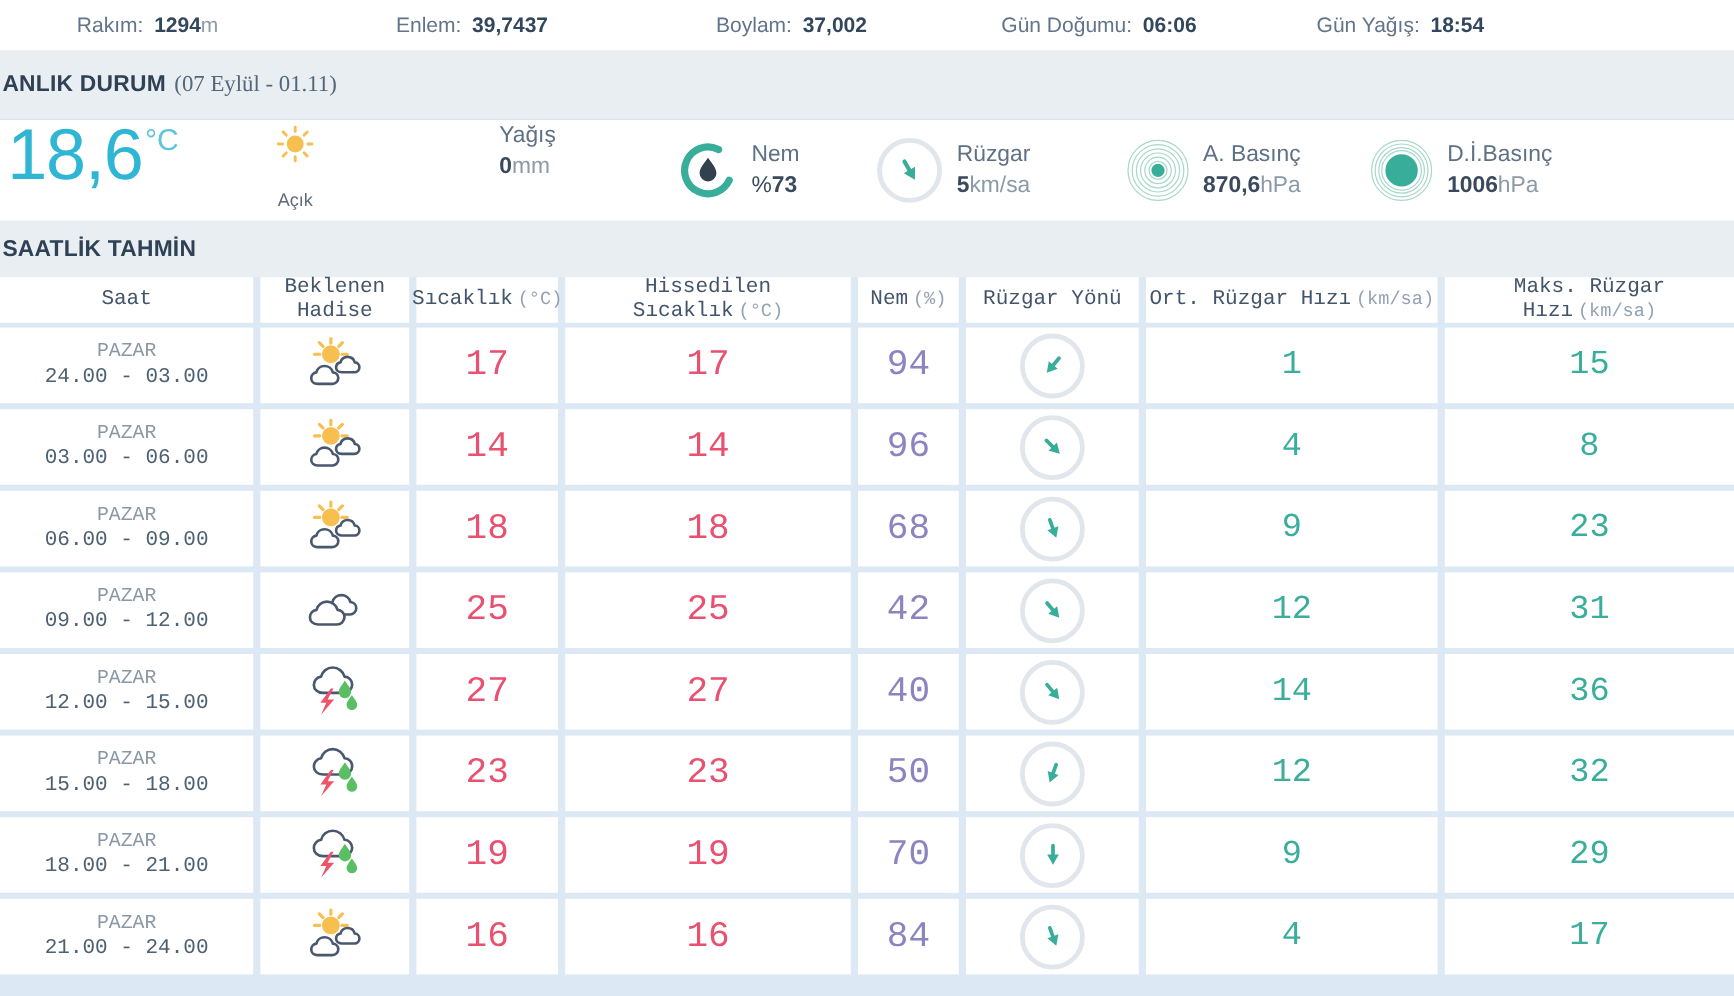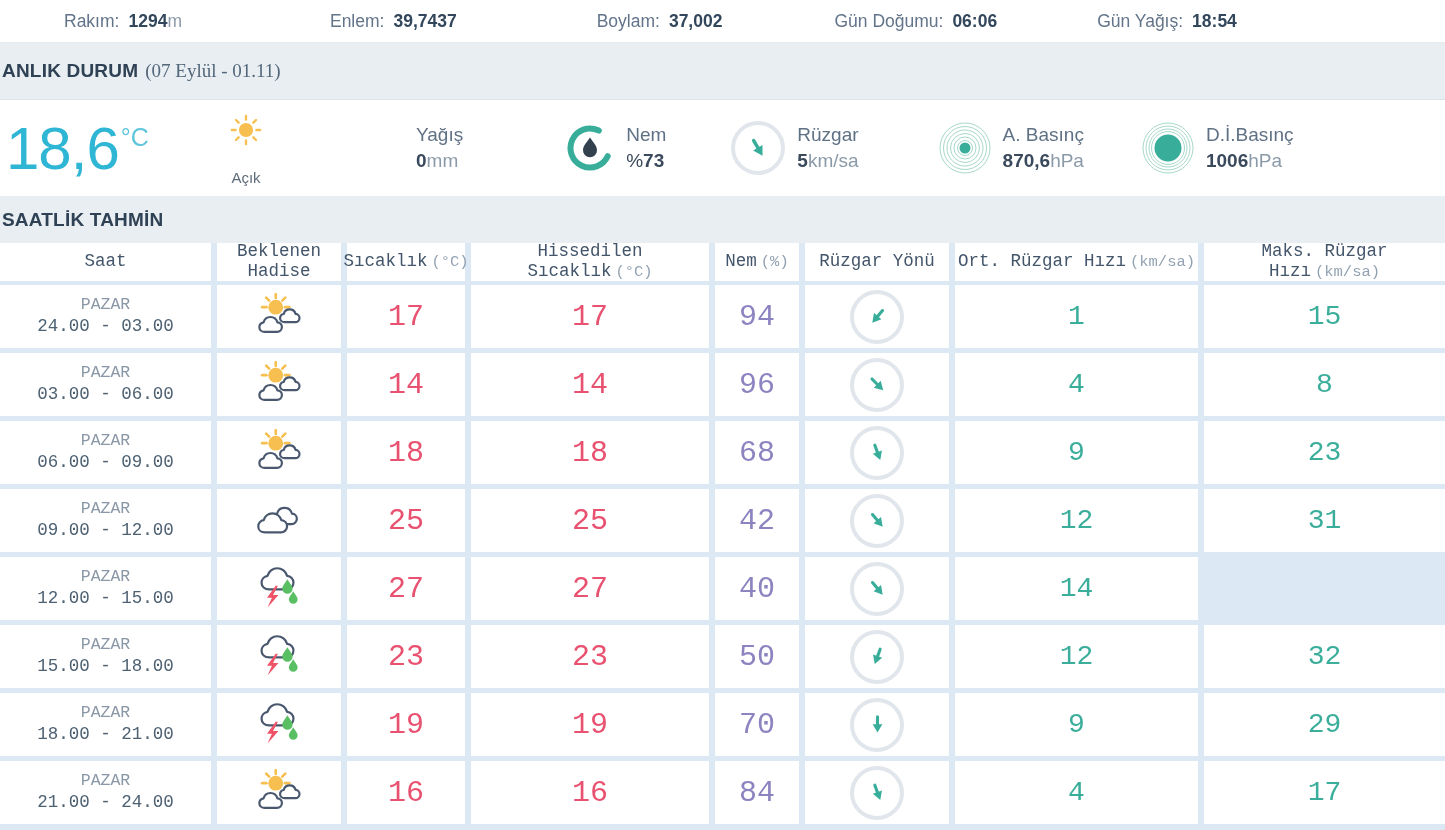--- a/index.html
+++ b/index.html
@@ -14,21 +14,21 @@
   .m1{margin-left:64px}.m2{margin-left:148px}.m3{margin-left:140px}.m4{margin-left:112px}.m5{margin-left:100px}
 
   
   .section-bar { background:#e9eef2; display:flex; align-items:center; padding-left:2px; border-bottom:1px solid #dde3e8; }
   .bar1 { height:56px;text-align:center; }
   .bar2 { height:47px; border-bottom:none; }
   .section-bar .ttl { font-size:19px; font-weight:700; color:#2f4154; letter-spacing:0.2px; }
   .section-bar .sub { font-size:19px; font-weight:400; color:#53677a; margin-left:7px;font-family:Liberation Serif, serif; }
 
   
-  .current { height:96px; background:#fff; display:flex; align-items:center; }
+  .current { height:84px; background:#fff; display:flex; }
   .big-temp { margin-left:6px; width:195px; display:flex; align-items:flex-start; }
   .big-temp .val { font-size:60px; line-height:0.95; color:#2eb6d4; letter-spacing:-1px; }
   .big-temp .deg { font-size:25px; color:#5ec5dc; margin-top:3px; margin-left:2px; }
   .cond { width:90px; display:flex; flex-direction:column; align-items:center; gap:19px; }
   .cond .clabel { font-size:15px; color:#5d6b7a; }
   .metric { display:flex; align-items:center; gap:12px; }
   .metric-text .mlabel { font-size:19px; color:#5f7184; line-height:1.35; }
   .metric-text .mvalue { font-size:19px; color:#3a4a5c; font-weight:700; line-height:1.35; }
   .metric-text .unit { font-weight:400; color:#8b9aa9; }
   .metric-text .pfx { font-weight:400; color:#3a4a5c; }
@@ -421,20 +421,23 @@
       <div class="wind-circle">
         <svg viewBox="0 0 40 40" width="27" height="27" style="transform: rotate(-40deg);">
           <line x1="20" y1="8.5" x2="20" y2="21" stroke="#38ae9a" stroke-width="4.6" stroke-linecap="round"></line>
           <path d="M20 32 L12.8 19.5 L27.2 19.5 Z" fill="#38ae9a"></path>
         </svg>
       </div>
     </div>
     <div class="cell c-ort">
             <span class="speed-val">14</span>
           </div>
+    <div class="cell c-maks">
+            <span class="speed-val">36</span>
+          </div>
   </div>
 
   <div class="trow">
     <div class="cell c-saat saatcell">
       <span class="day">PAZAR</span>
       <span class="hours">15.00 - 18.00</span>
     </div>
     <div class="cell c-had">
             <svg viewBox="0 0 46 44" width="52" height="48">
     <use href="#cloudp" transform="translate(7 3) scale(1.02)"></use>

